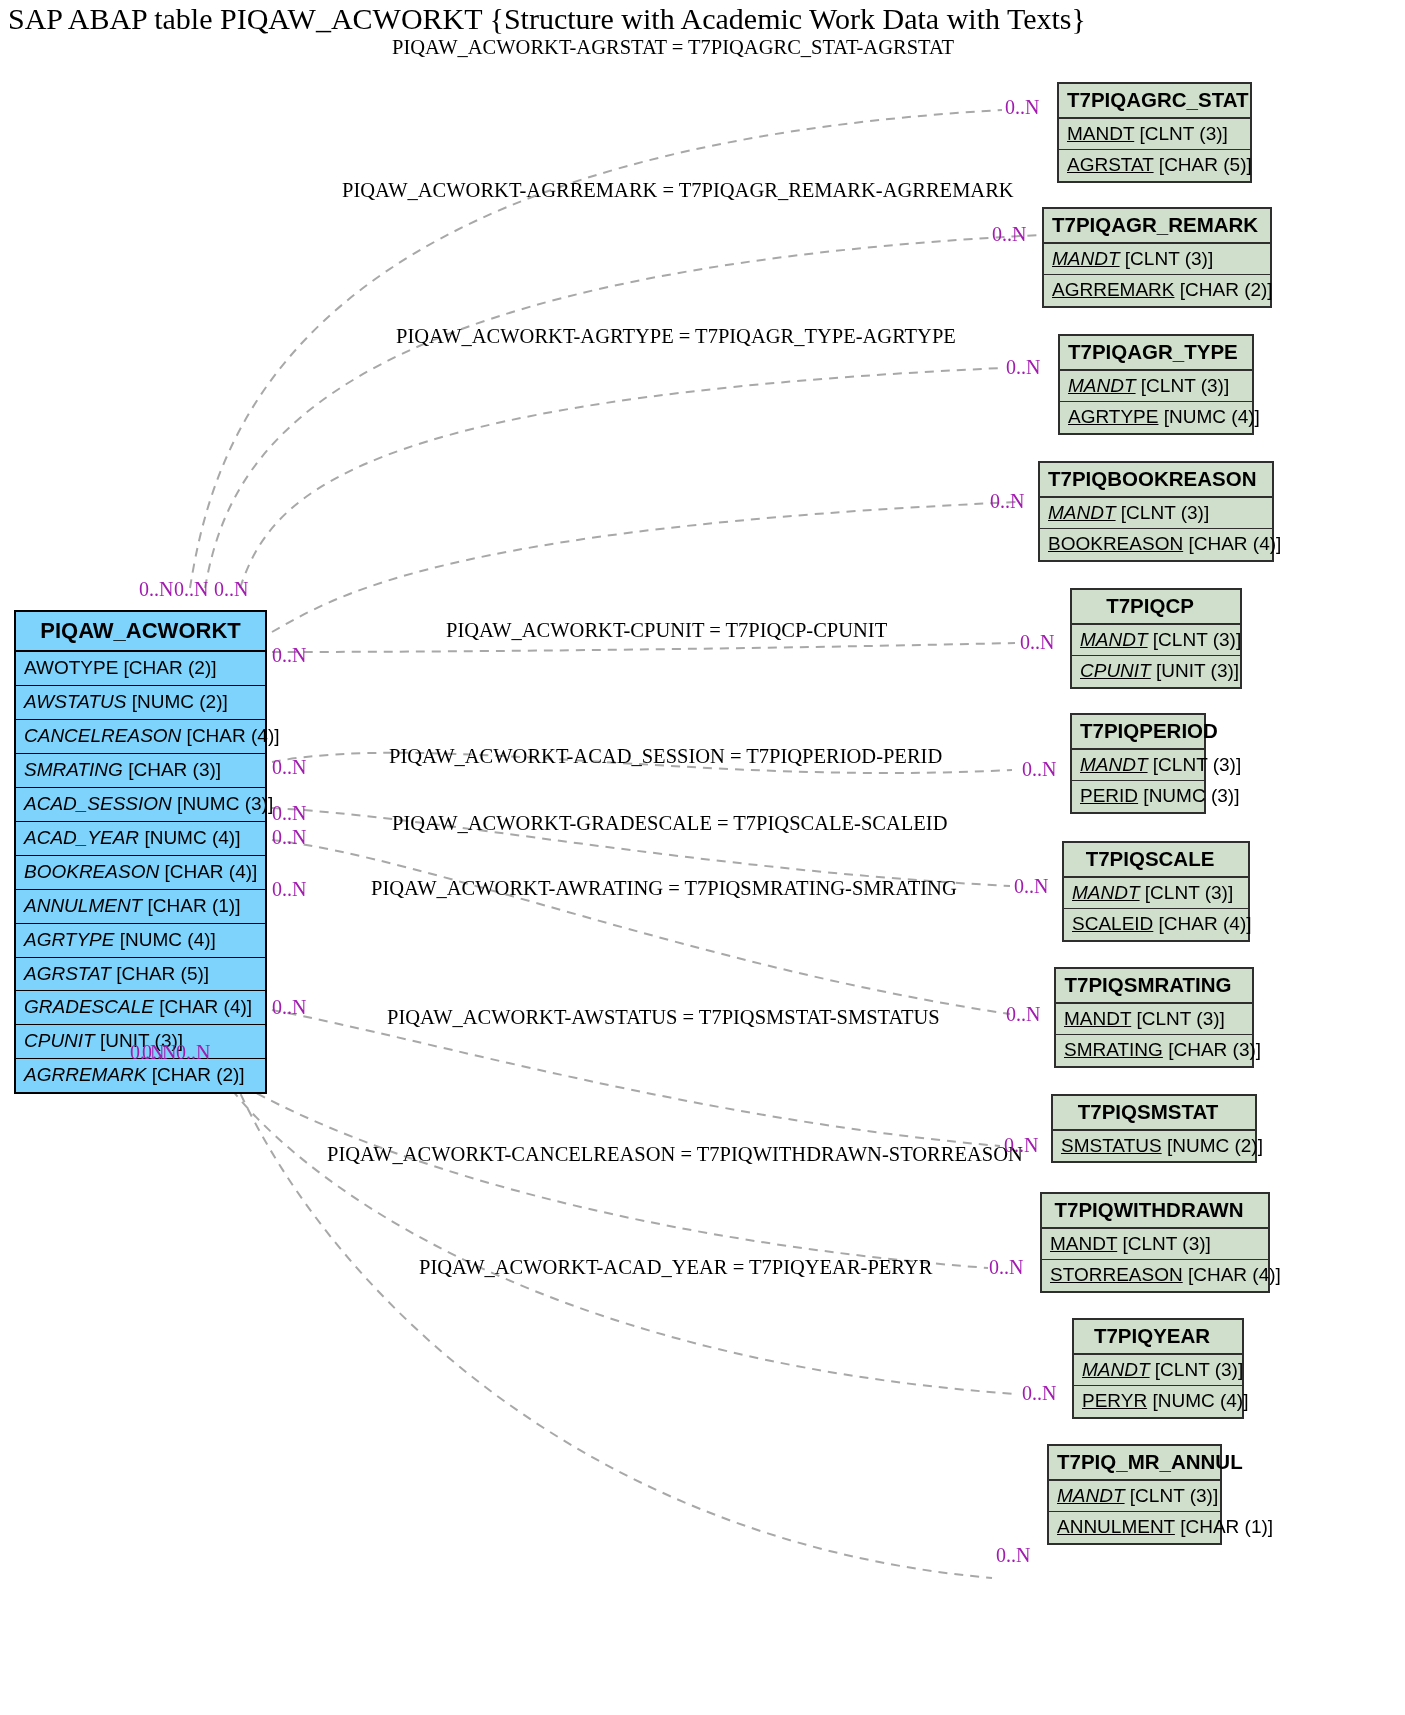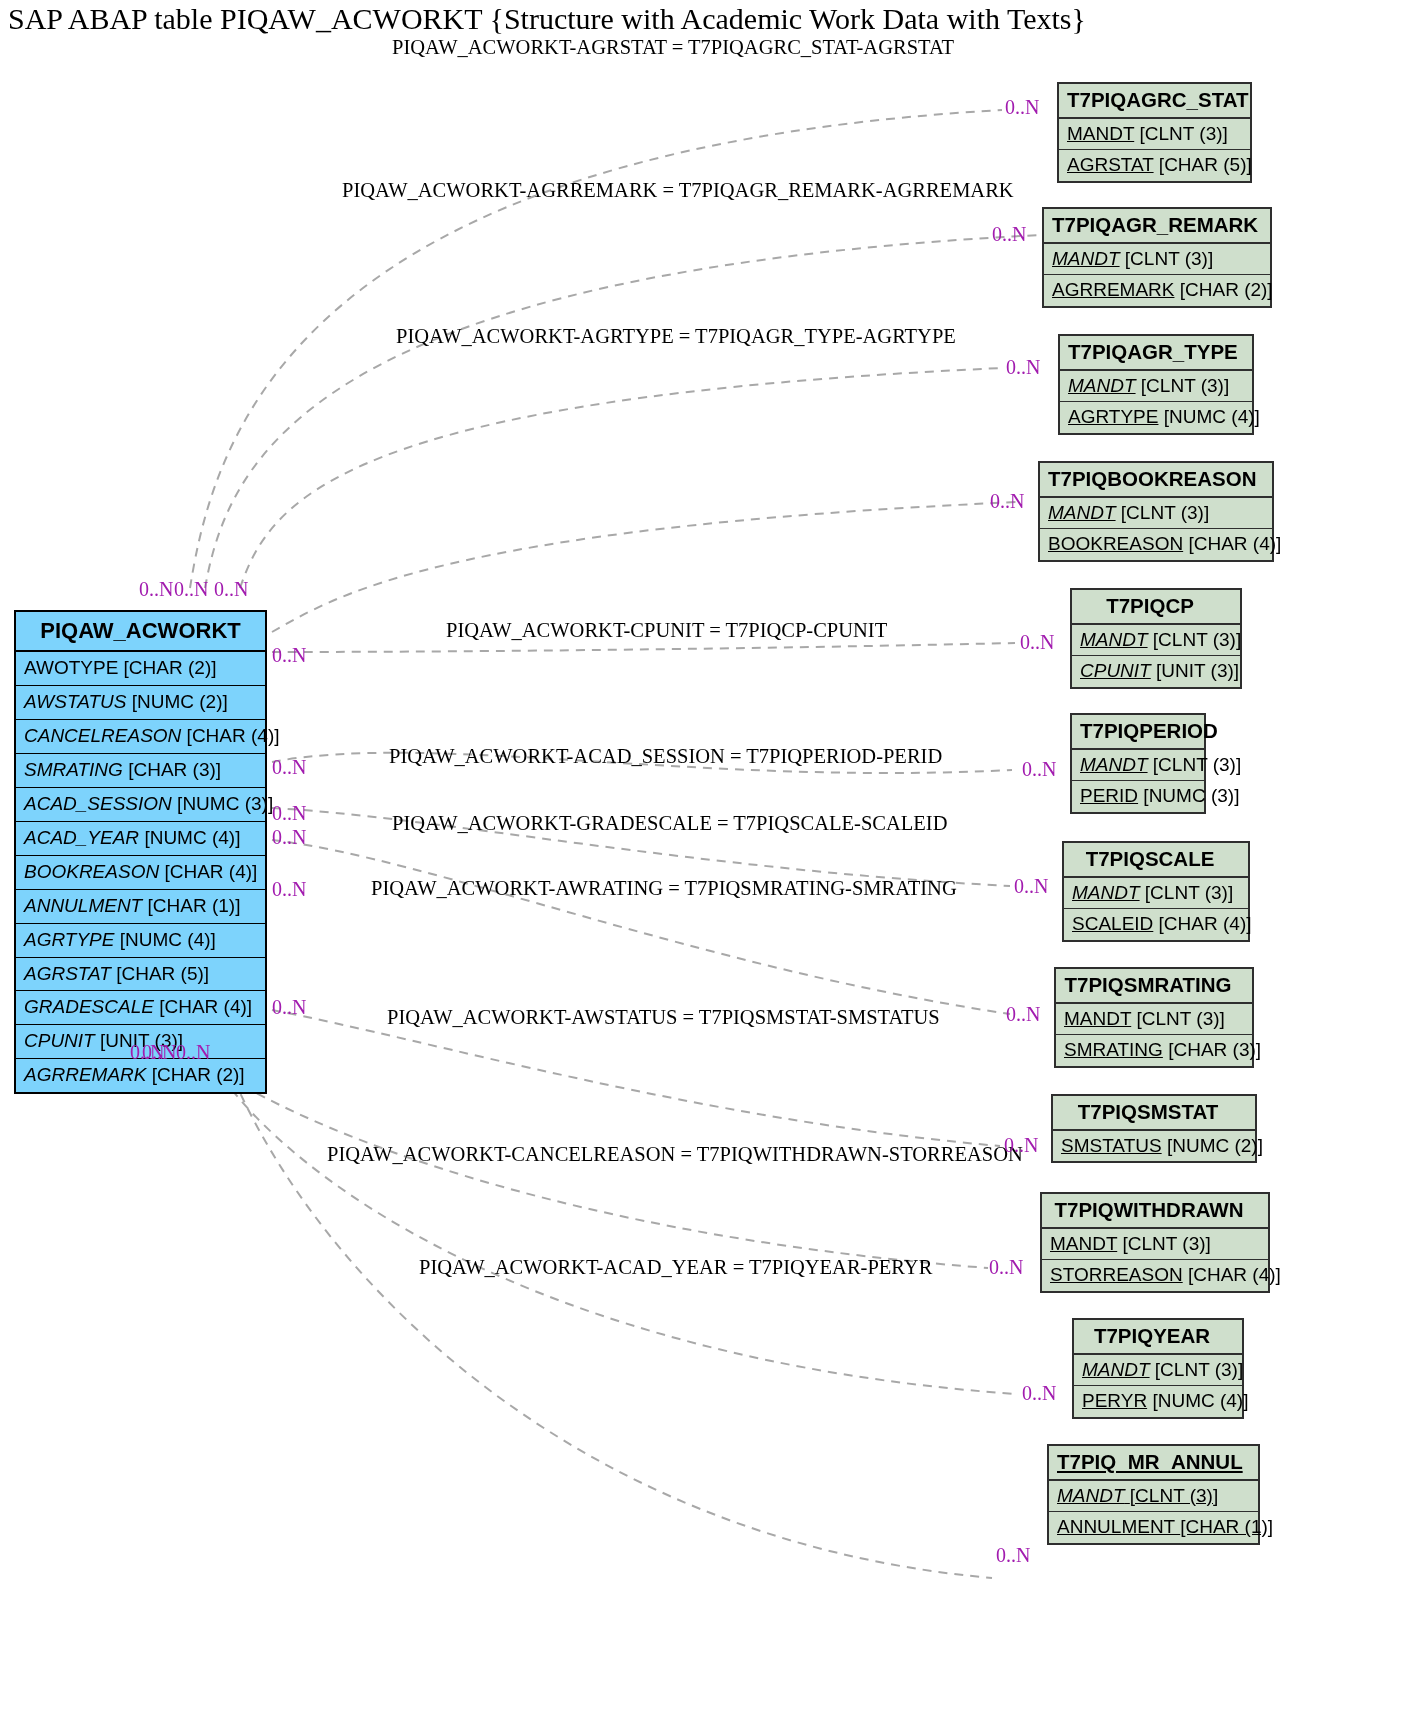--- a/index.html
+++ b/index.html
@@ -206,21 +206,21 @@
     <div class="attr"><span class="key">MANDT</span> <span>[CLNT (3)]</span></div>
     <div class="attr"><span class="key">STORREASON</span> <span>[CHAR (4)]</span></div>
   </div>
 
   <div class="entity" style="left:1072px; top:1318px; width:172px;">
     <div class="ename">T7PIQYEAR</div>
     <div class="attr"><span class="key ital">MANDT</span> <span>[CLNT (3)]</span></div>
     <div class="attr"><span class="key">PERYR</span> <span>[NUMC (4)]</span></div>
   </div>
 
-  <div class="entity" style="left:1047px; top:1444px; width:213px;text-decoration:underline;">
+  <div class="entity" style="left:1047px; top:1444px; width:175px;">
     <div class="ename">T7PIQ_MR_ANNUL</div>
     <div class="attr"><span class="key ital">MANDT</span> <span>[CLNT (3)]</span></div>
     <div class="attr"><span class="key">ANNULMENT</span> <span>[CHAR (1)]</span></div>
   </div>
 
   <div class="rel-label" style="left:392px; top:36px;">PIQAW_ACWORKT-AGRSTAT = T7PIQAGRC_STAT-AGRSTAT</div>
   <div class="rel-label" style="left:342px; top:179px;">PIQAW_ACWORKT-AGRREMARK = T7PIQAGR_REMARK-AGRREMARK</div>
   <div class="rel-label" style="left:396px; top:325px;">PIQAW_ACWORKT-AGRTYPE = T7PIQAGR_TYPE-AGRTYPE</div>
   <div class="rel-label" style="left:446px; top:619px;">PIQAW_ACWORKT-CPUNIT = T7PIQCP-CPUNIT</div>
   <div class="rel-label" style="left:389px; top:745px;">PIQAW_ACWORKT-ACAD_SESSION = T7PIQPERIOD-PERID</div>

